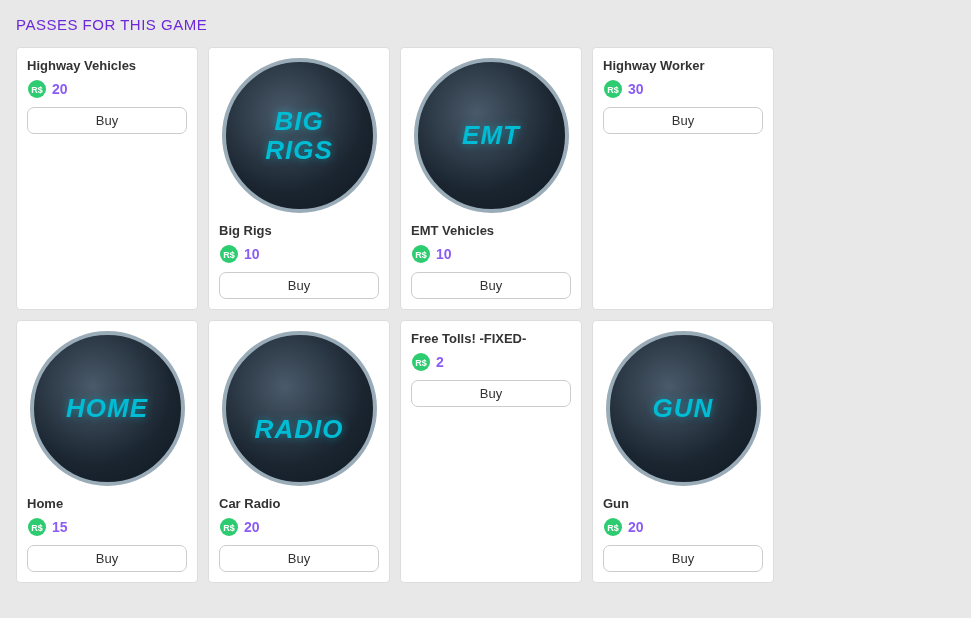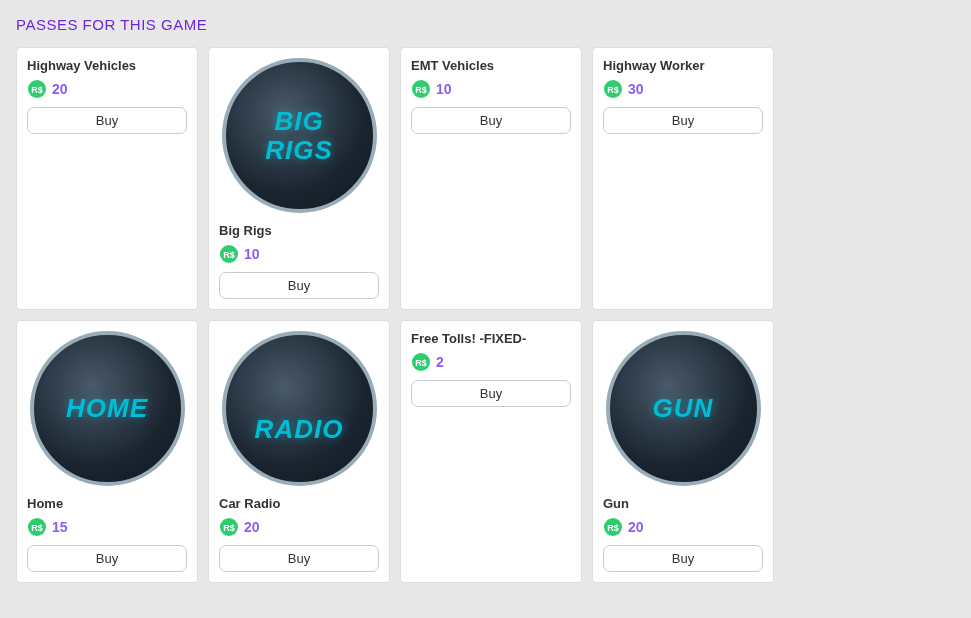--- a/index.html
+++ b/index.html
@@ -110,20 +110,23 @@
       <div class="pass-price">
         <svg width="20" height="20" viewBox="0 0 20 20">
           <circle cx="10" cy="10" r="9" fill="#2ecc71"></circle>
           <text x="10" y="14" text-anchor="middle" font-size="9" font-weight="bold" fill="#fff" font-family="Arial, sans-serif">R$</text>
         </svg>
         <span class="price-value">10</span>
       </div>
       <button class="buy-btn">Buy</button>
     </div>
     <div class="pass-card">
+      <div class="pass-icon">
+        <div class="pass-icon-text" style="white-space: pre-line;">EMT</div>
+      </div>
       <div class="pass-name">EMT Vehicles</div>
       <div class="pass-price">
         <svg width="20" height="20" viewBox="0 0 20 20">
           <circle cx="10" cy="10" r="9" fill="#2ecc71"></circle>
           <text x="10" y="14" text-anchor="middle" font-size="9" font-weight="bold" fill="#fff" font-family="Arial, sans-serif">R$</text>
         </svg>
         <span class="price-value">10</span>
       </div>
       <button class="buy-btn">Buy</button>
     </div>

